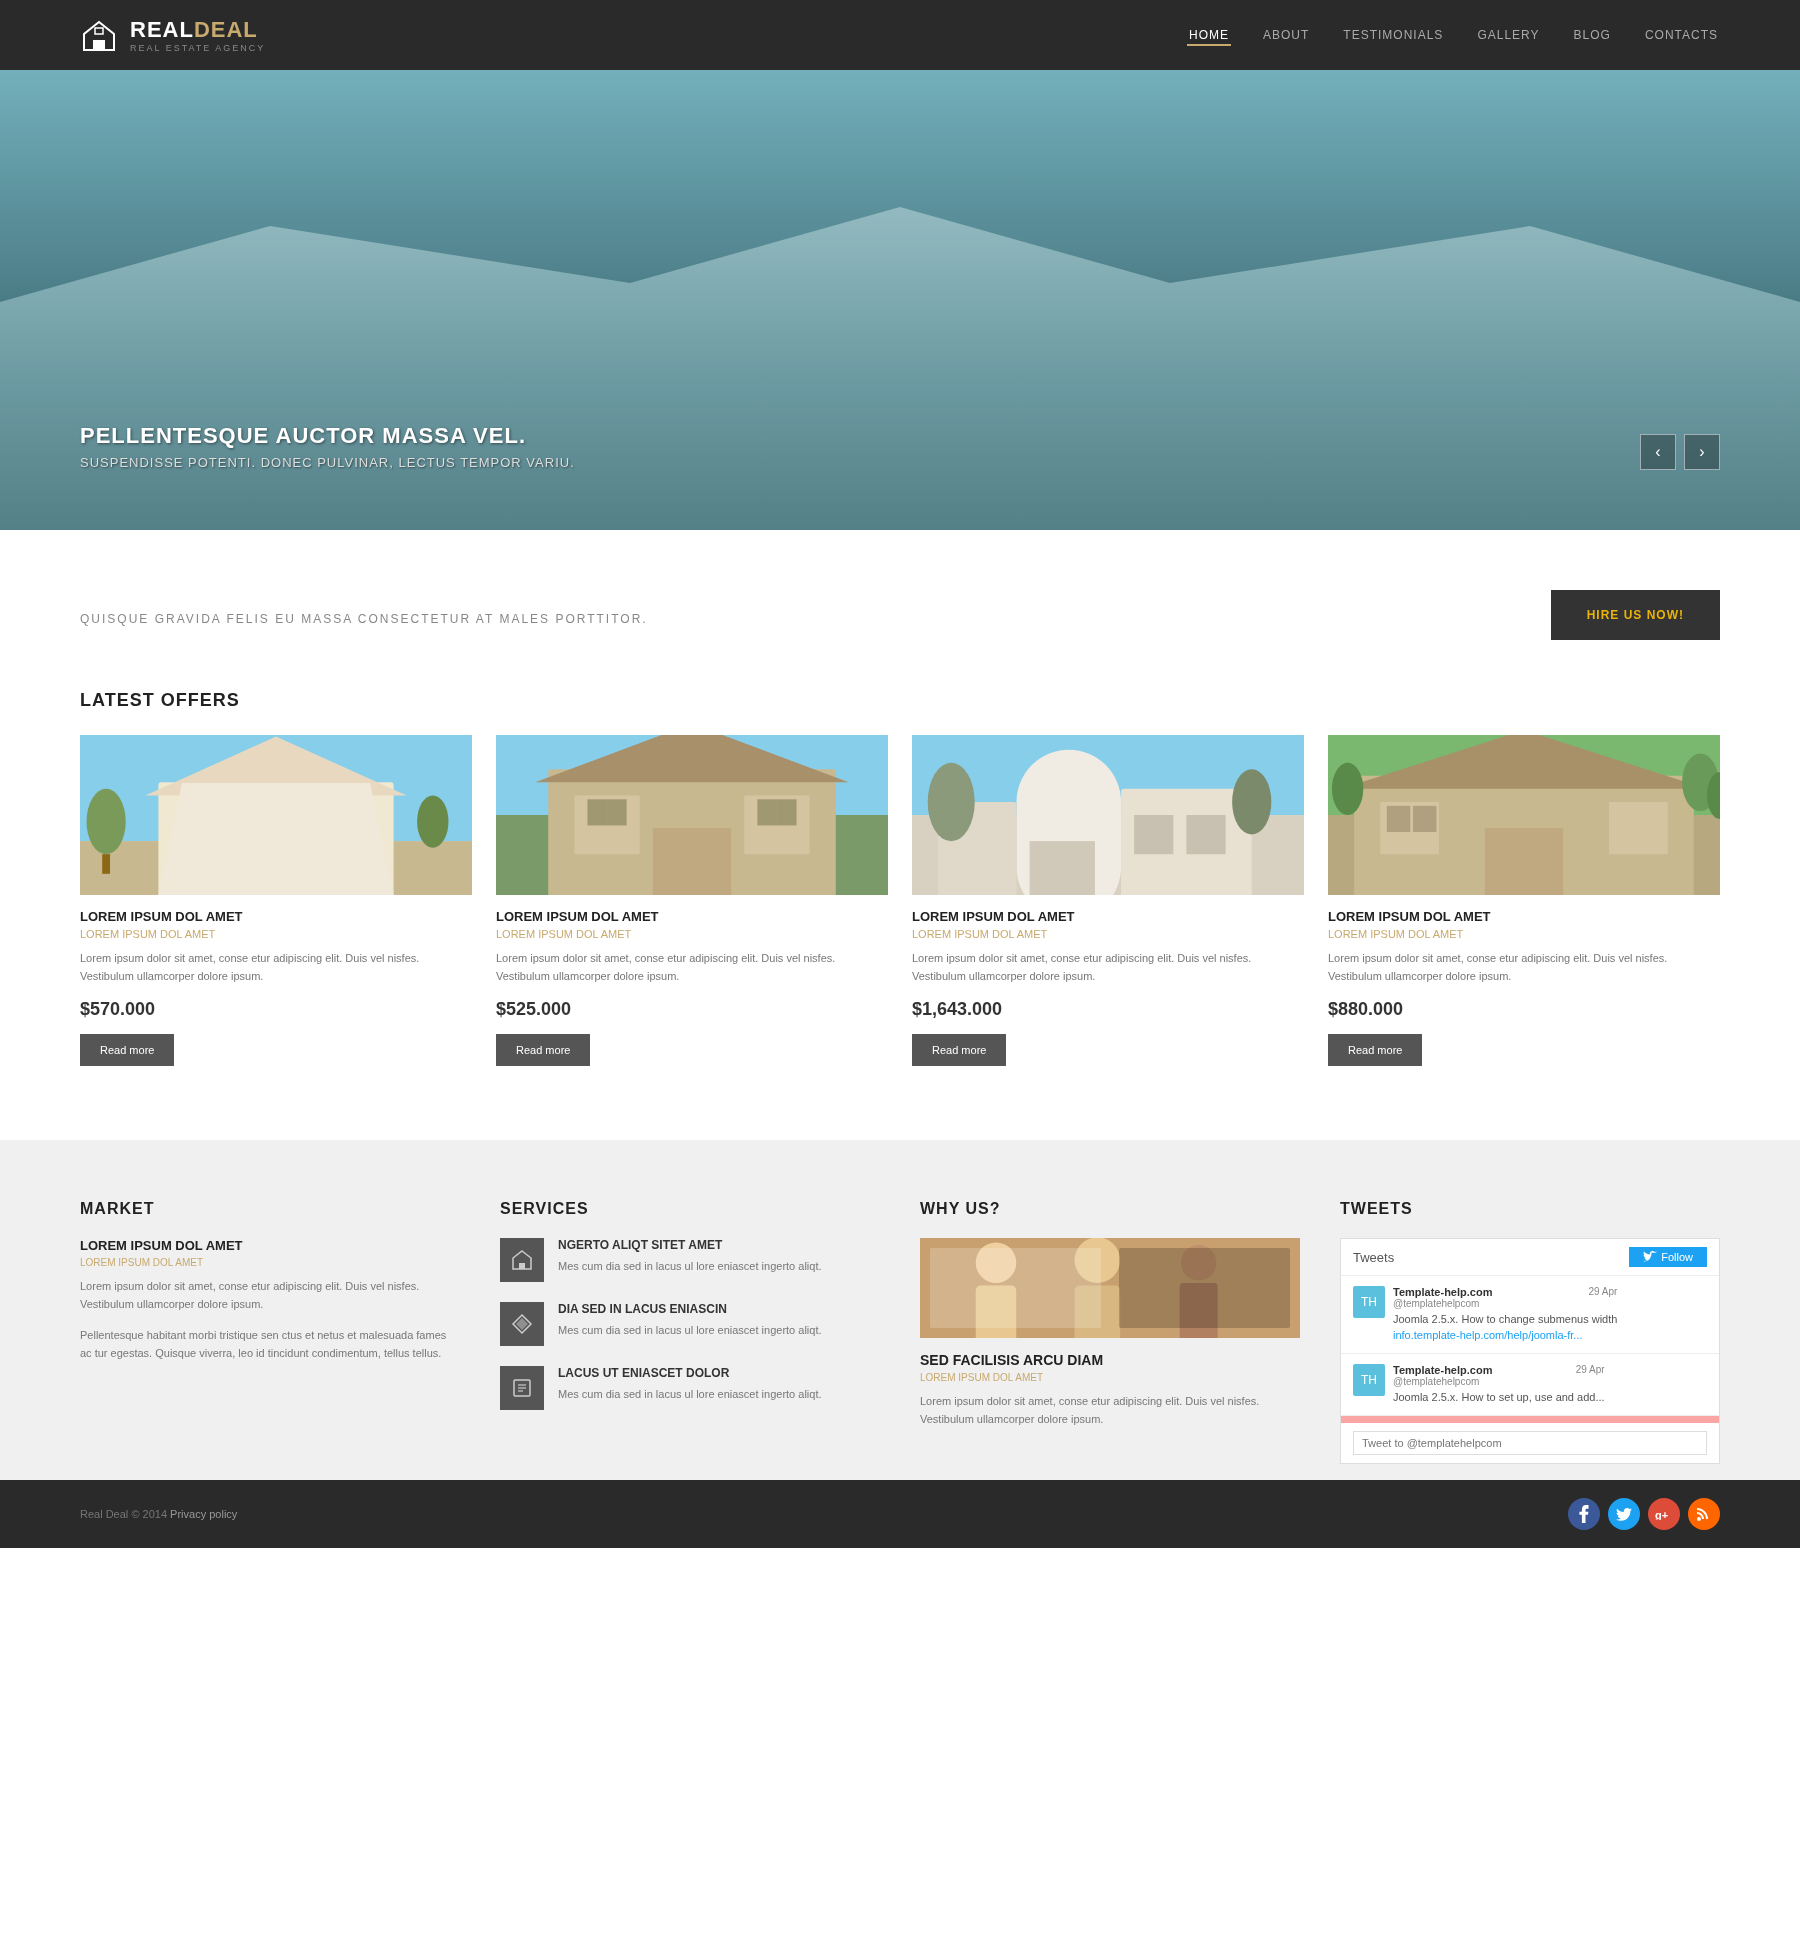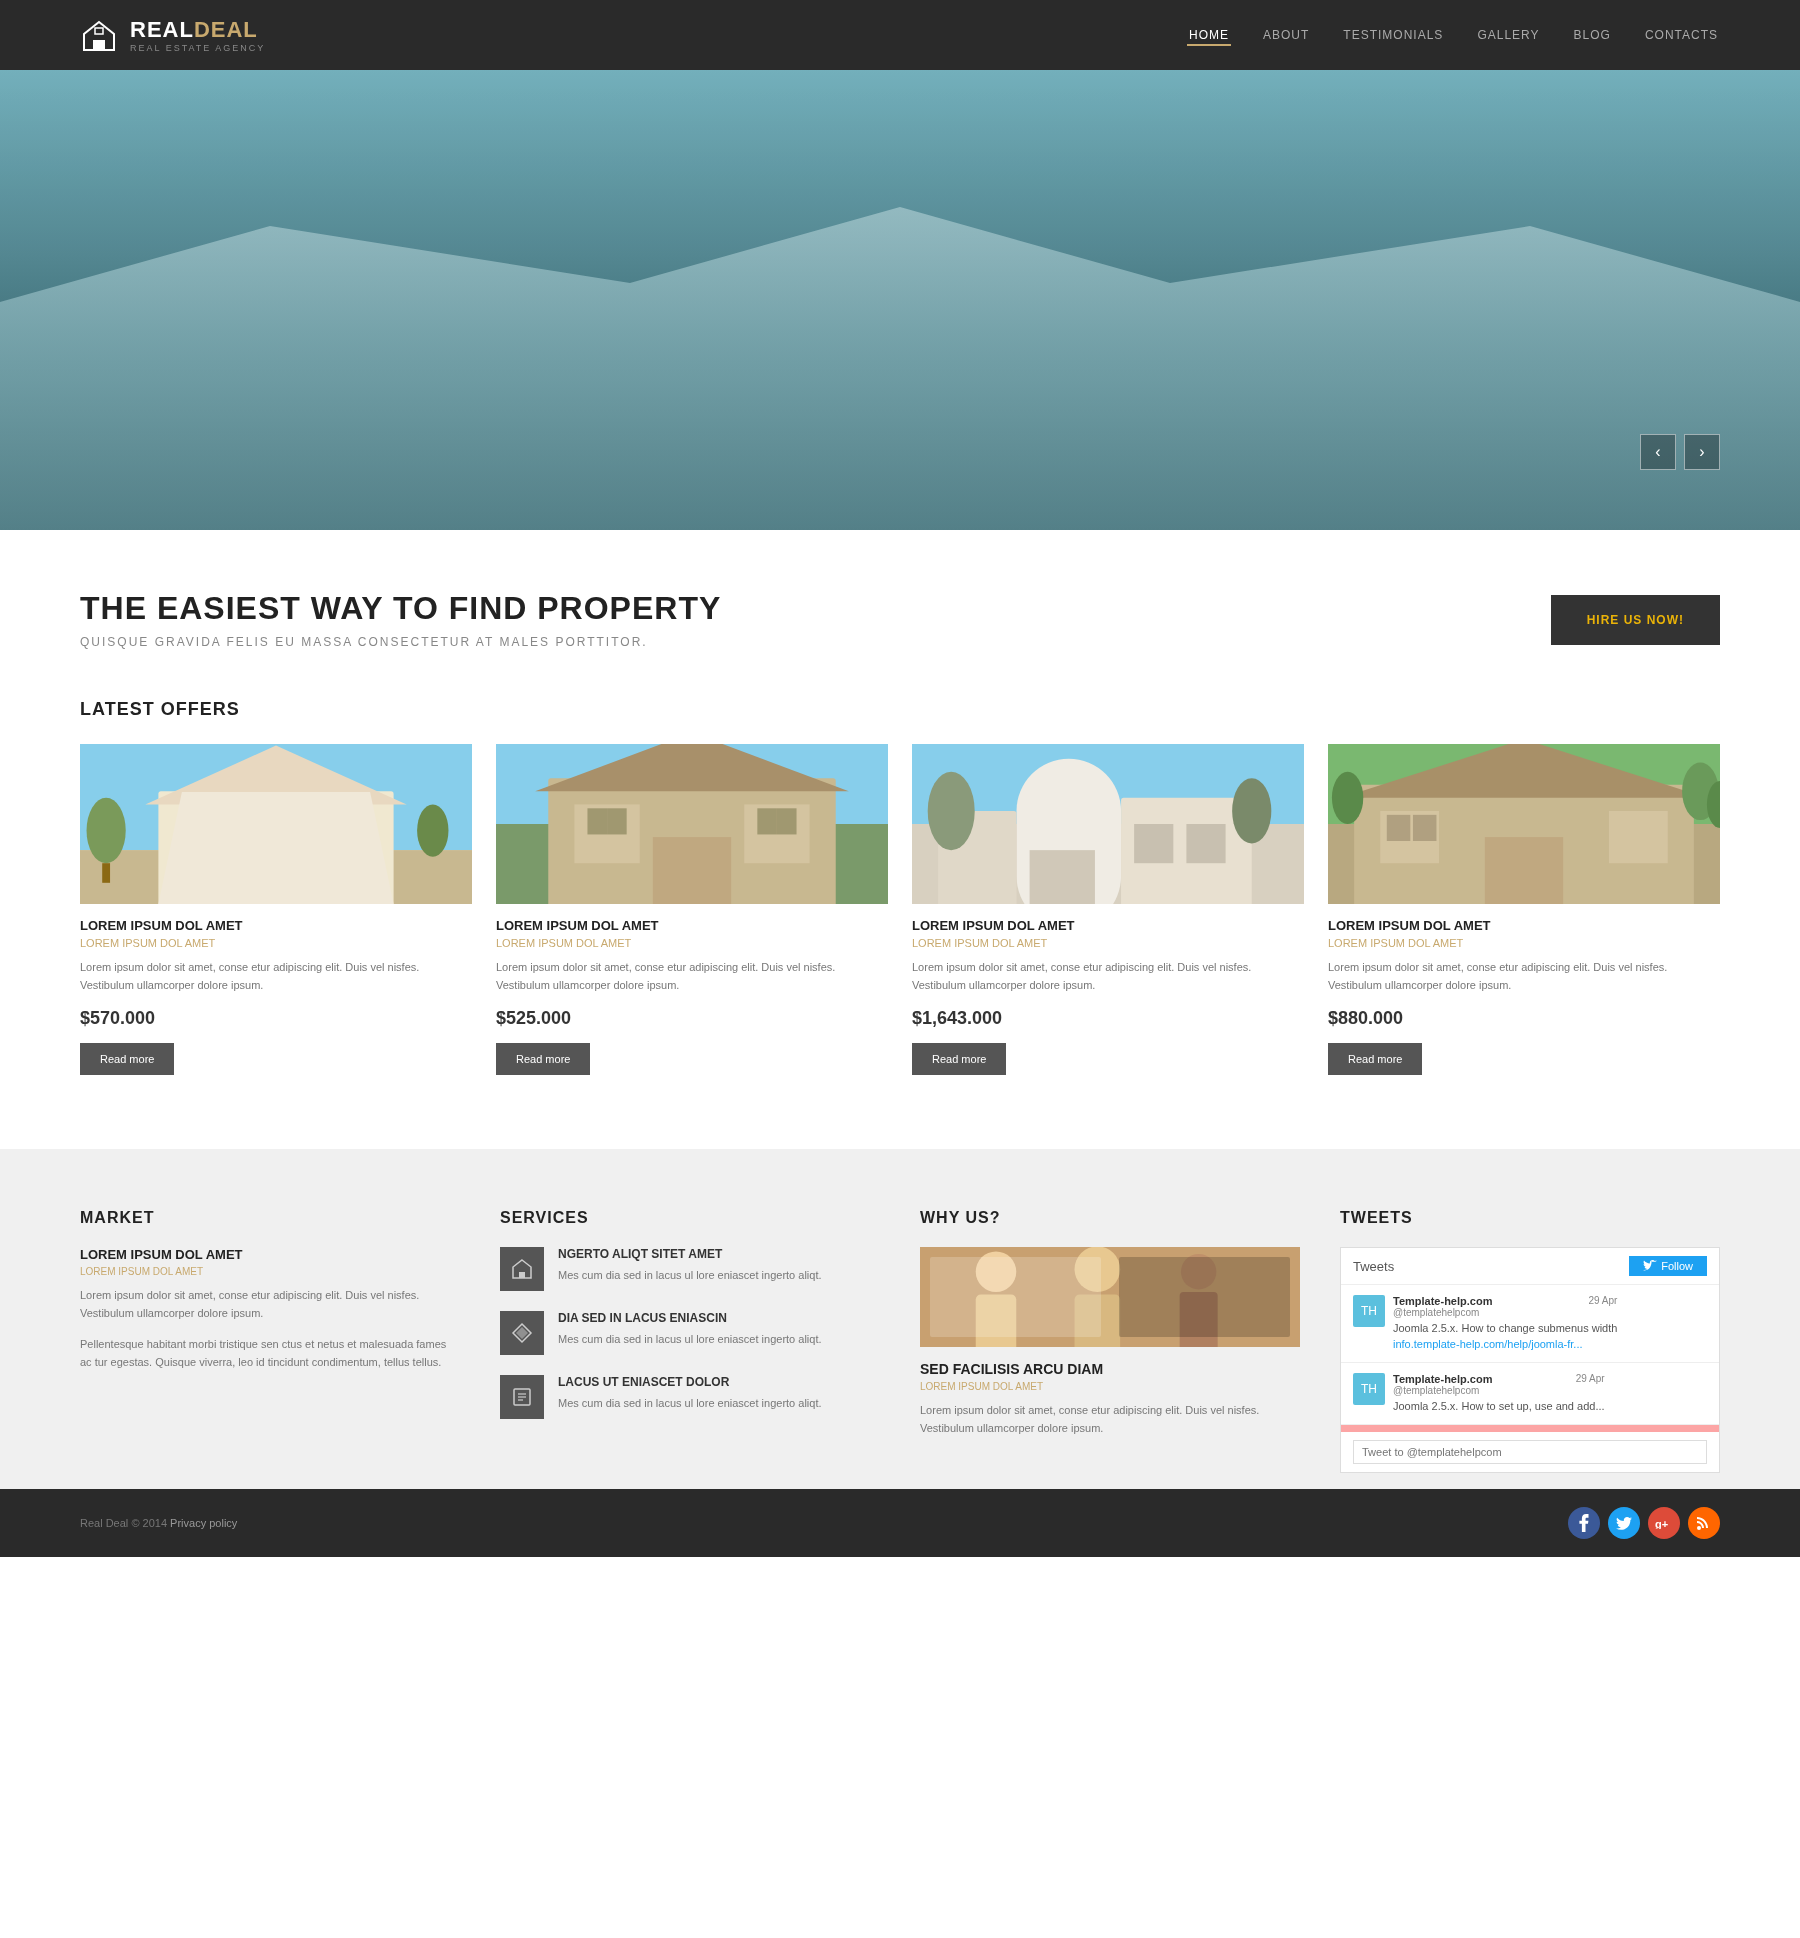--- a/index.html
+++ b/index.html
@@ -514,31 +514,34 @@
     <a href="#">TESTIMONIALS</a>
     <a href="#">GALLERY</a>
     <a href="#">BLOG</a>
     <a href="#">CONTACTS</a>
   </nav>
 </header>
 
 <section class="hero">
   <div class="hero-bg"></div>
   <div class="hero-house"></div>
+  <div class="hero-overlay">
+    <div class="hero-title">PELLENTESQUE AUCTOR MASSA VEL.</div>
+    <div class="hero-subtitle">SUSPENDISSE POTENTI. DONEC PULVINAR, LECTUS TEMPOR VARIU.</div>
+  </div>
   <div class="hero-nav">
     <div class="hero-arrow">‹</div>
     <div class="hero-arrow">›</div>
   </div>
 </section>
 
 <div class="main-content">
 
   <div class="headline-section">
     <div class="headline-text">
-      <h2>THE EASIEST WAY TO FIND PROPERTY</h2>
       <p>QUISQUE GRAVIDA FELIS EU MASSA CONSECTETUR AT MALES PORTTITOR.</p>
     </div>
     <button class="hire-btn">HIRE US NOW!</button>
   </div>
 
   <div>
     <div class="section-title">LATEST OFFERS</div>
     <div class="offers-grid">
 
       <div class="offer-card">

